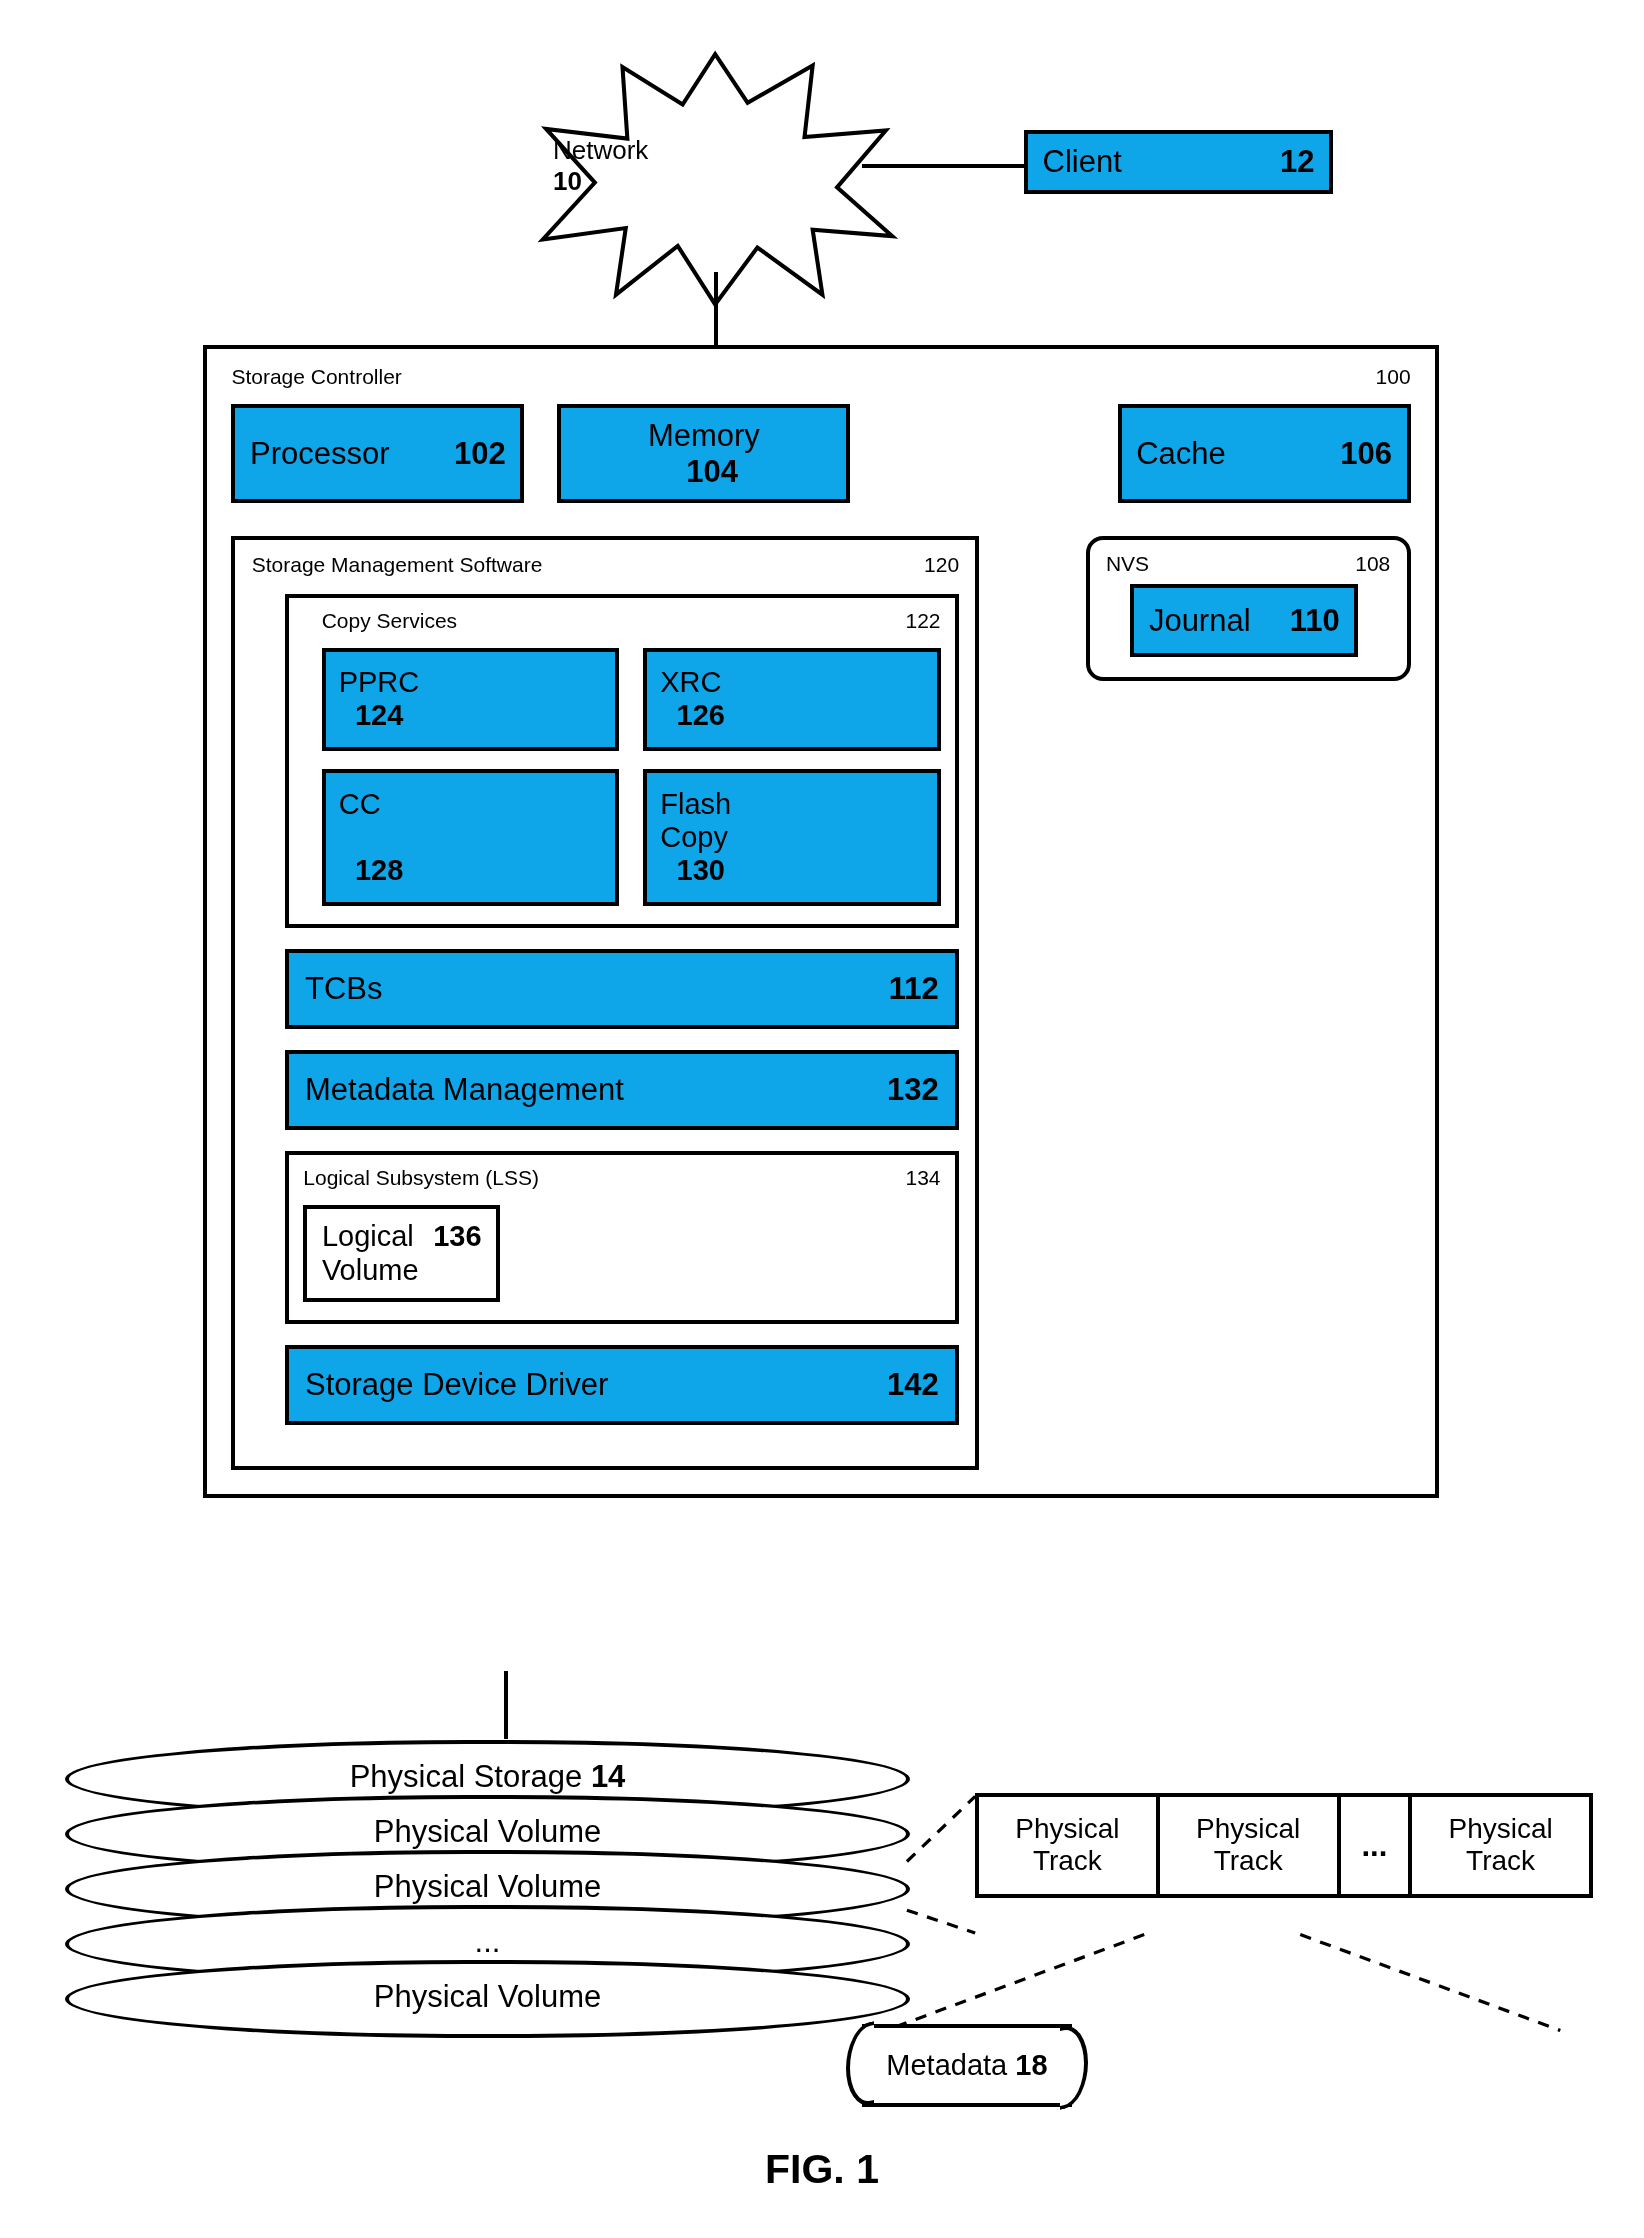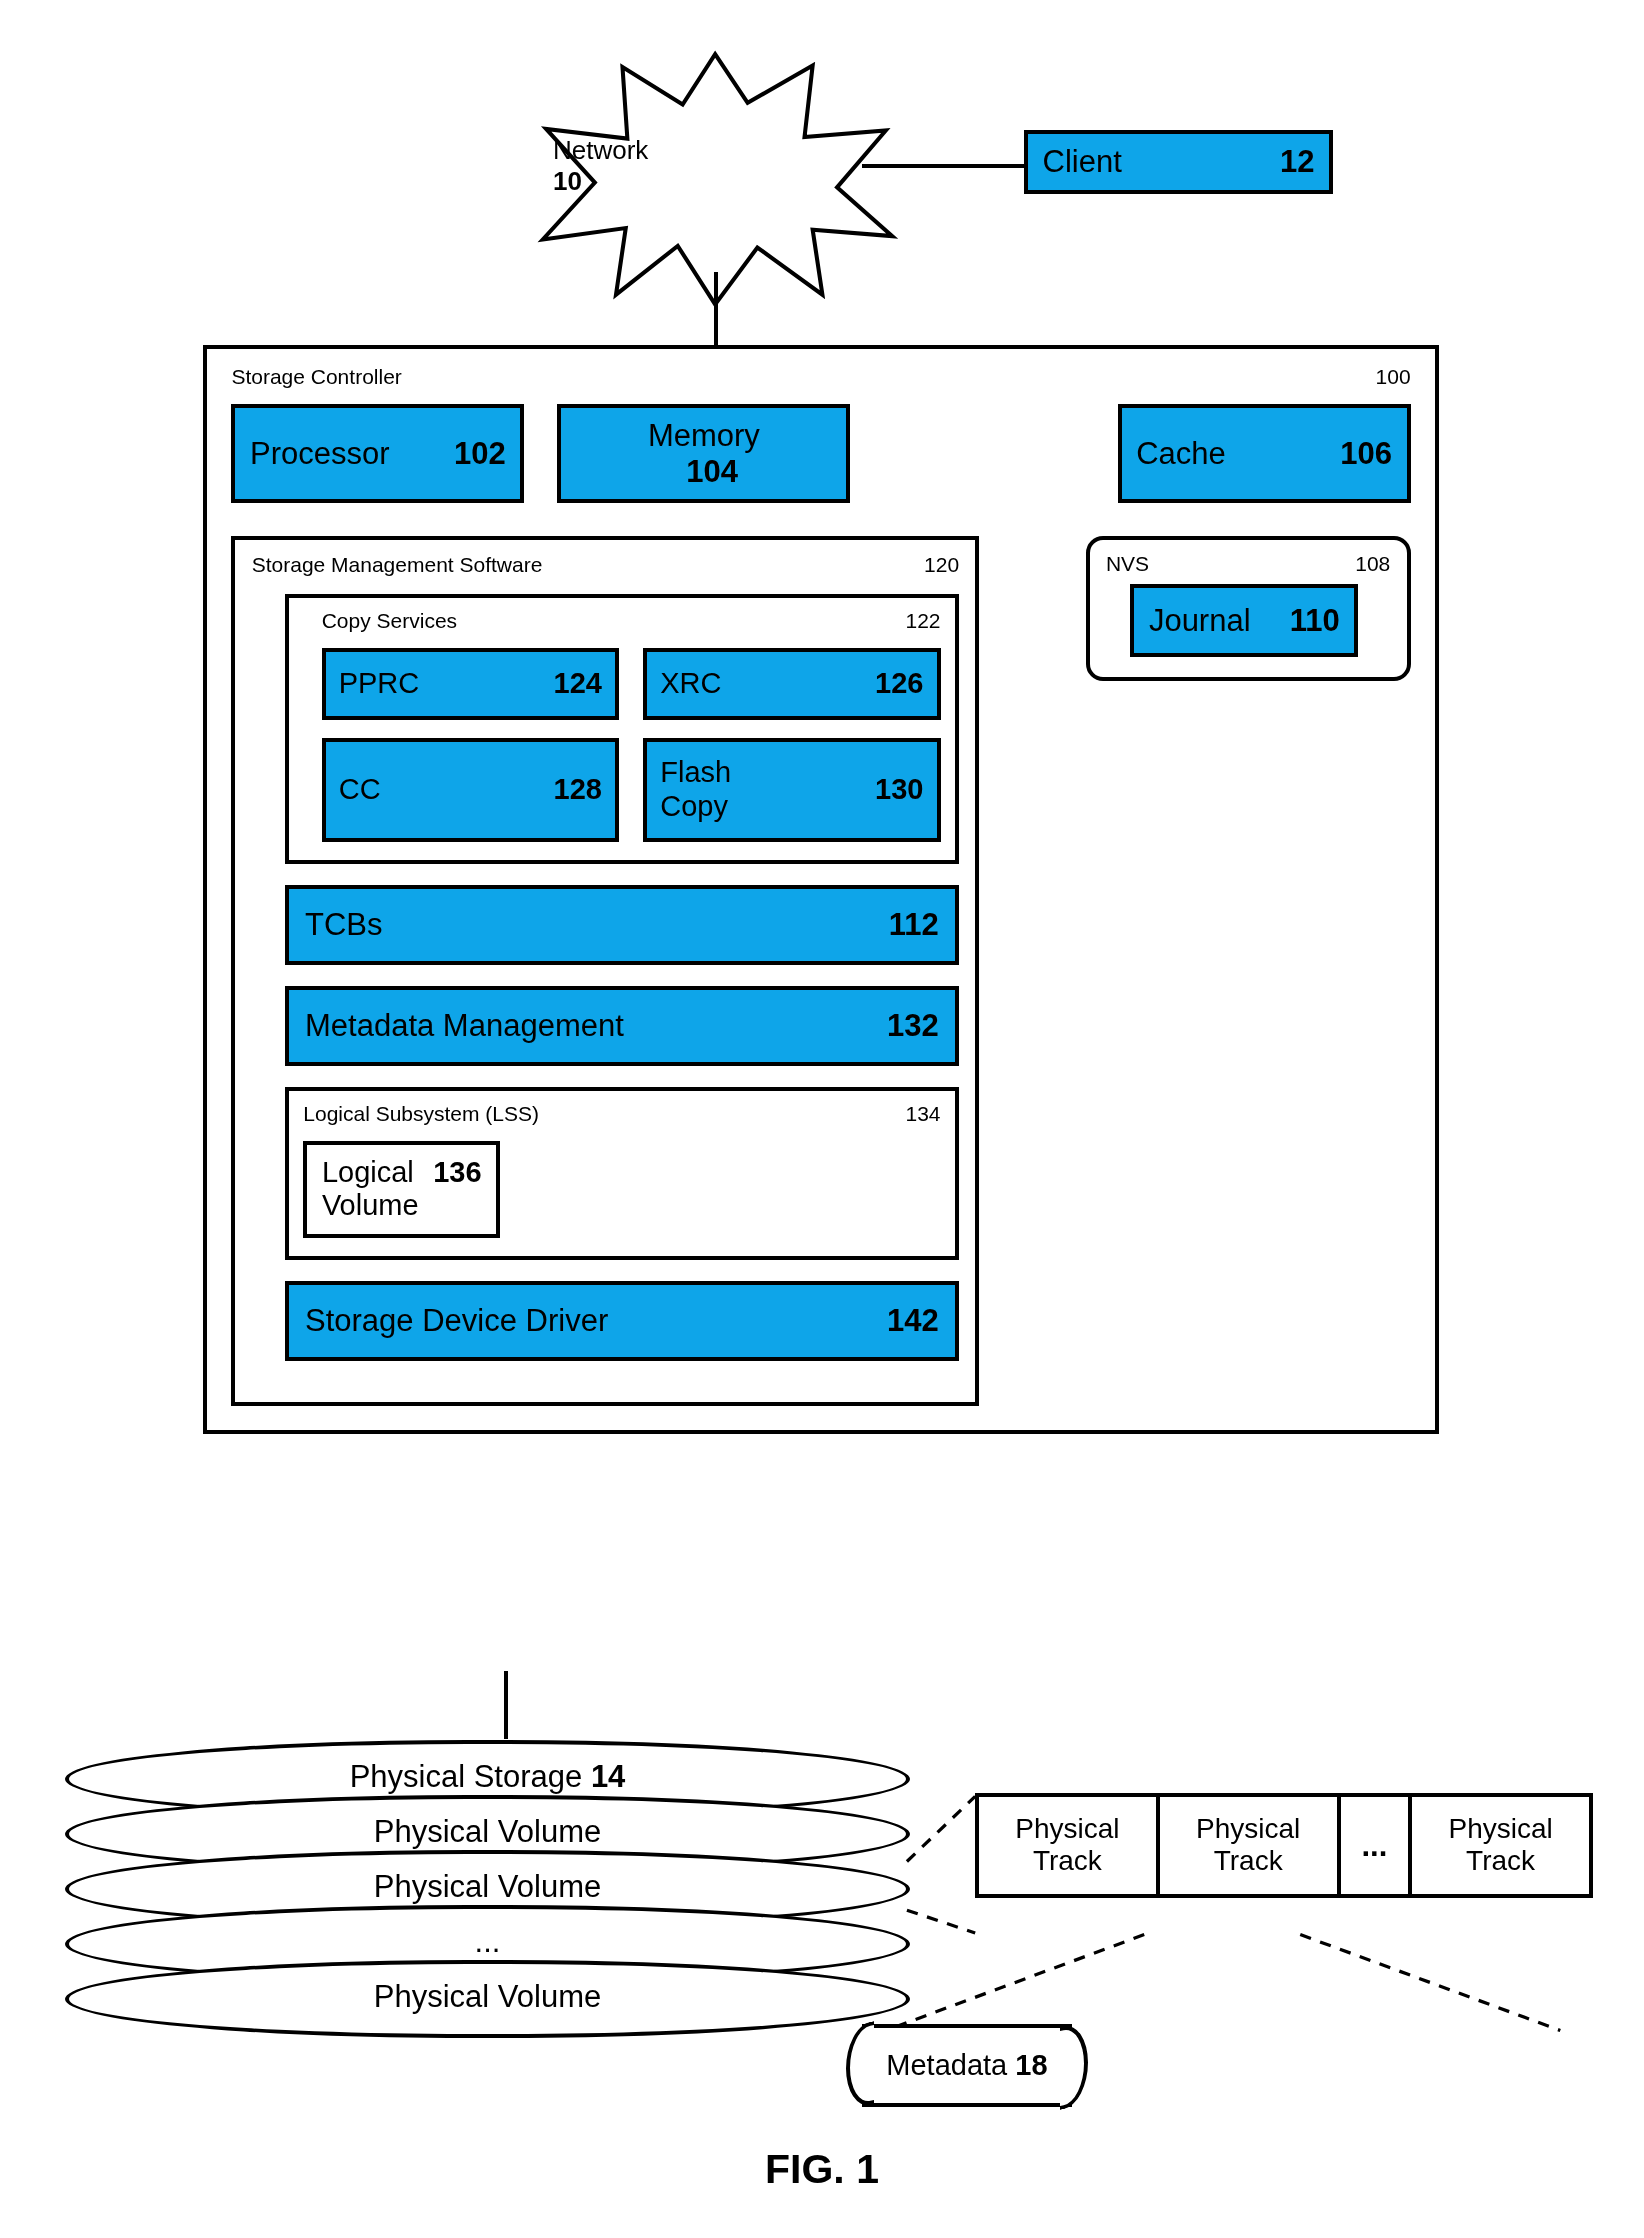--- a/index.html
+++ b/index.html
@@ -117,21 +117,21 @@
     border: 4.1px solid #000;
     padding: 11.4px 14.6px 18px 33px;
     margin-left: 33px;
     margin-bottom: 21px;
   }
   .cs-grid {
     display: grid;
     grid-template-columns: 1fr 1fr;
     gap: 18px 24.4px;
   }
-  .cs-grid .box { font-size: 29px; padding: 14.6px 13px; min-height:72px; align-items:center;}
+  .cs-grid .box { font-size: 29px; padding: 14.6px 13px; min-height:72px; align-items:flex-start;flex-direction:column;}
   .flash-copy .label { line-height:1.15; }
   
   .sub-box {
     margin-left: 33px;
     margin-bottom: 21px;
     padding: 18px 16.3px;
   }
   
   .lss {
     border: 4.1px solid #000;

